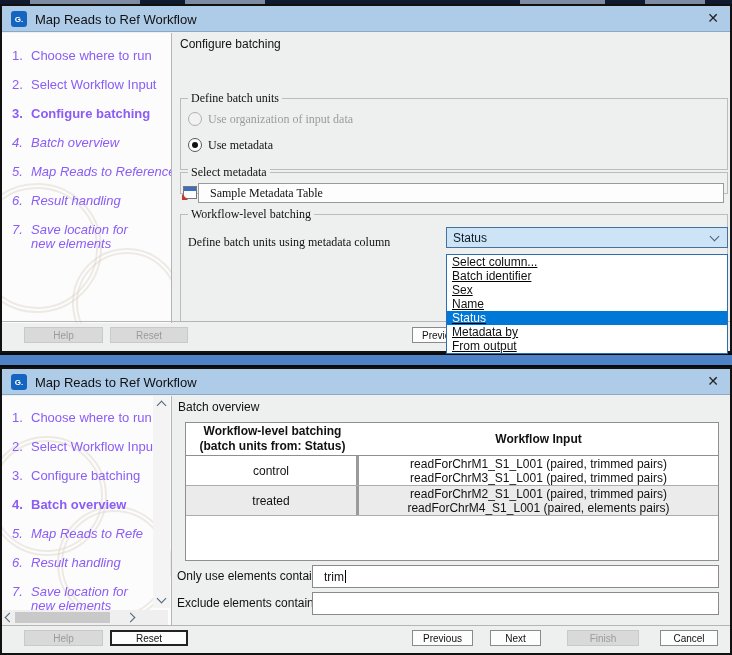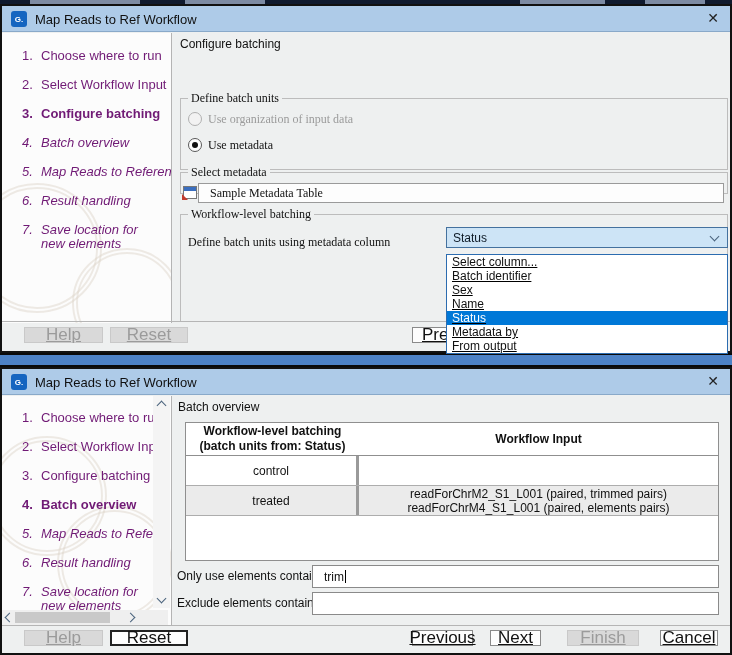--- a/index.html
+++ b/index.html
@@ -10,21 +10,21 @@
 
   .win { position:absolute; left:0; width:732px; background:#eef0f0; border:2px solid #111; }
   .tbar { position:absolute; left:0; top:0; width:100%; height:26px; background:#aecbe8; border-bottom:1px solid #89a9c9; }
   .appico { position:absolute; left:9px; top:5px; width:16px; height:16px; background:#1565c0; border-radius:3px;
             color:#fff; font-size:8px; font-weight:bold; display:flex; align-items:center; justify-content:center; }
   .ttext { position:absolute; left:33px; top:6px; font-size:13px; color:#101010; }
   .xbtn { position:absolute; right:11px; top:4px; font-size:14px; color:#222; cursor:default; }
 
   .sidebar { position:absolute; left:0; width:170px; background:#fcfcfc; border-right:1px solid #b4b4b4; overflow:hidden; }
   .wm { position:absolute; border:6px double #ddd4c8; border-radius:50%; opacity:.45; }
-  .step { position:absolute; left:20px; font-size:13px; color:#701a75; line-height:14px; white-space:nowrap; }
+  .step { position:absolute; left:10px; font-size:13px; color:#8b5cf6; line-height:14px; white-space:nowrap; }
   .step .num { display:inline-block; width:19px; vertical-align:top; }
   .step .lbl { display:inline-block; vertical-align:top; }
   .step.cur { font-weight:bold; }
   .step.fut { font-style:italic; }
   .step .wrap { width:122px; white-space:normal; }
   .step .clip { max-width:112px; overflow:hidden; }
 
   .ptitle { position:absolute; font-size:12px; color:#111; }
 
   .grp { position:absolute; border:1px solid #bcbcbc;font-family:Liberation Serif, serif; }
@@ -51,21 +51,21 @@
   .chev.left { transform:rotate(135deg); }
   .chev.right { transform:rotate(-45deg); }
   .combo .chev { position:absolute; right:9px; top:5px; }
 
   .ddl { position:absolute; background:#fff; border:1px solid #2c6cb0; z-index:60; }
   .ddl .it { height:14px; line-height:14px; font-size:12px; color:#111; padding-left:5px; white-space:nowrap; overflow:hidden; }
   .ddl .it.sel { background:#0078d7; color:#fff; }
 
   .sep { position:absolute; left:0; width:100%; height:1px; background:#b5b5b5; }
 
-  .btn { position:absolute; height:16px; font-size:17px; display:flex; align-items:center; justify-content:center;text-decoration:underline; }
+  .btn { position:absolute; height:16px; font-size:10px; display:flex; align-items:center; justify-content:center; }
   .btn.en { background:#fdfdfd; border:1px solid #8a8a8a; color:#111; }
   .btn.dis { background:#d9d9d9; border:1px solid #c9c9c9; color:#9b9b9b; }
   .btn.def { border:2px solid #222; }
 
   .btable { position:absolute; background:#fff; border:1px solid #8f8f8f; font-size:12px; color:#111; }
   .thead { display:flex; height:33px; border-bottom:1px solid #8f8f8f; font-weight:bold; text-align:center; }
   .thead .c1 { width:173px; display:flex; flex-direction:column; justify-content:center; line-height:15px; }
   .thead .c2 { flex:1; display:flex; align-items:center; justify-content:center; }
   .trow { display:flex; height:30px; border-bottom:1px solid #adadad; }
   .trow.alt { background:#ebebeb; }
@@ -200,20 +200,24 @@
     <div class="btable" style="left:183px;top:53px;width:534px;height:139px;">
       <div class="thead">
         <div class="c1">
           <span>Workflow-level batching</span>
           <span>(batch units from: Status)</span>
         </div>
         <div class="c2">Workflow Input</div>
       </div>
       <div class="trow">
         <div class="c1">control</div>
+        <div class="c2">
+          <span>readForChrM1_S1_L001 (paired, trimmed pairs)</span>
+          <span>readForChrM3_S1_L001 (paired, trimmed pairs)</span>
+        </div>
       </div>
       <div class="trow alt">
         <div class="c1">treated</div>
         <div class="c2">
           <span>readForChrM2_S1_L001 (paired, trimmed pairs)</span>
           <span>readForChrM4_S1_L001 (paired, elements pairs)</span>
         </div>
       </div>
     </div>
 

